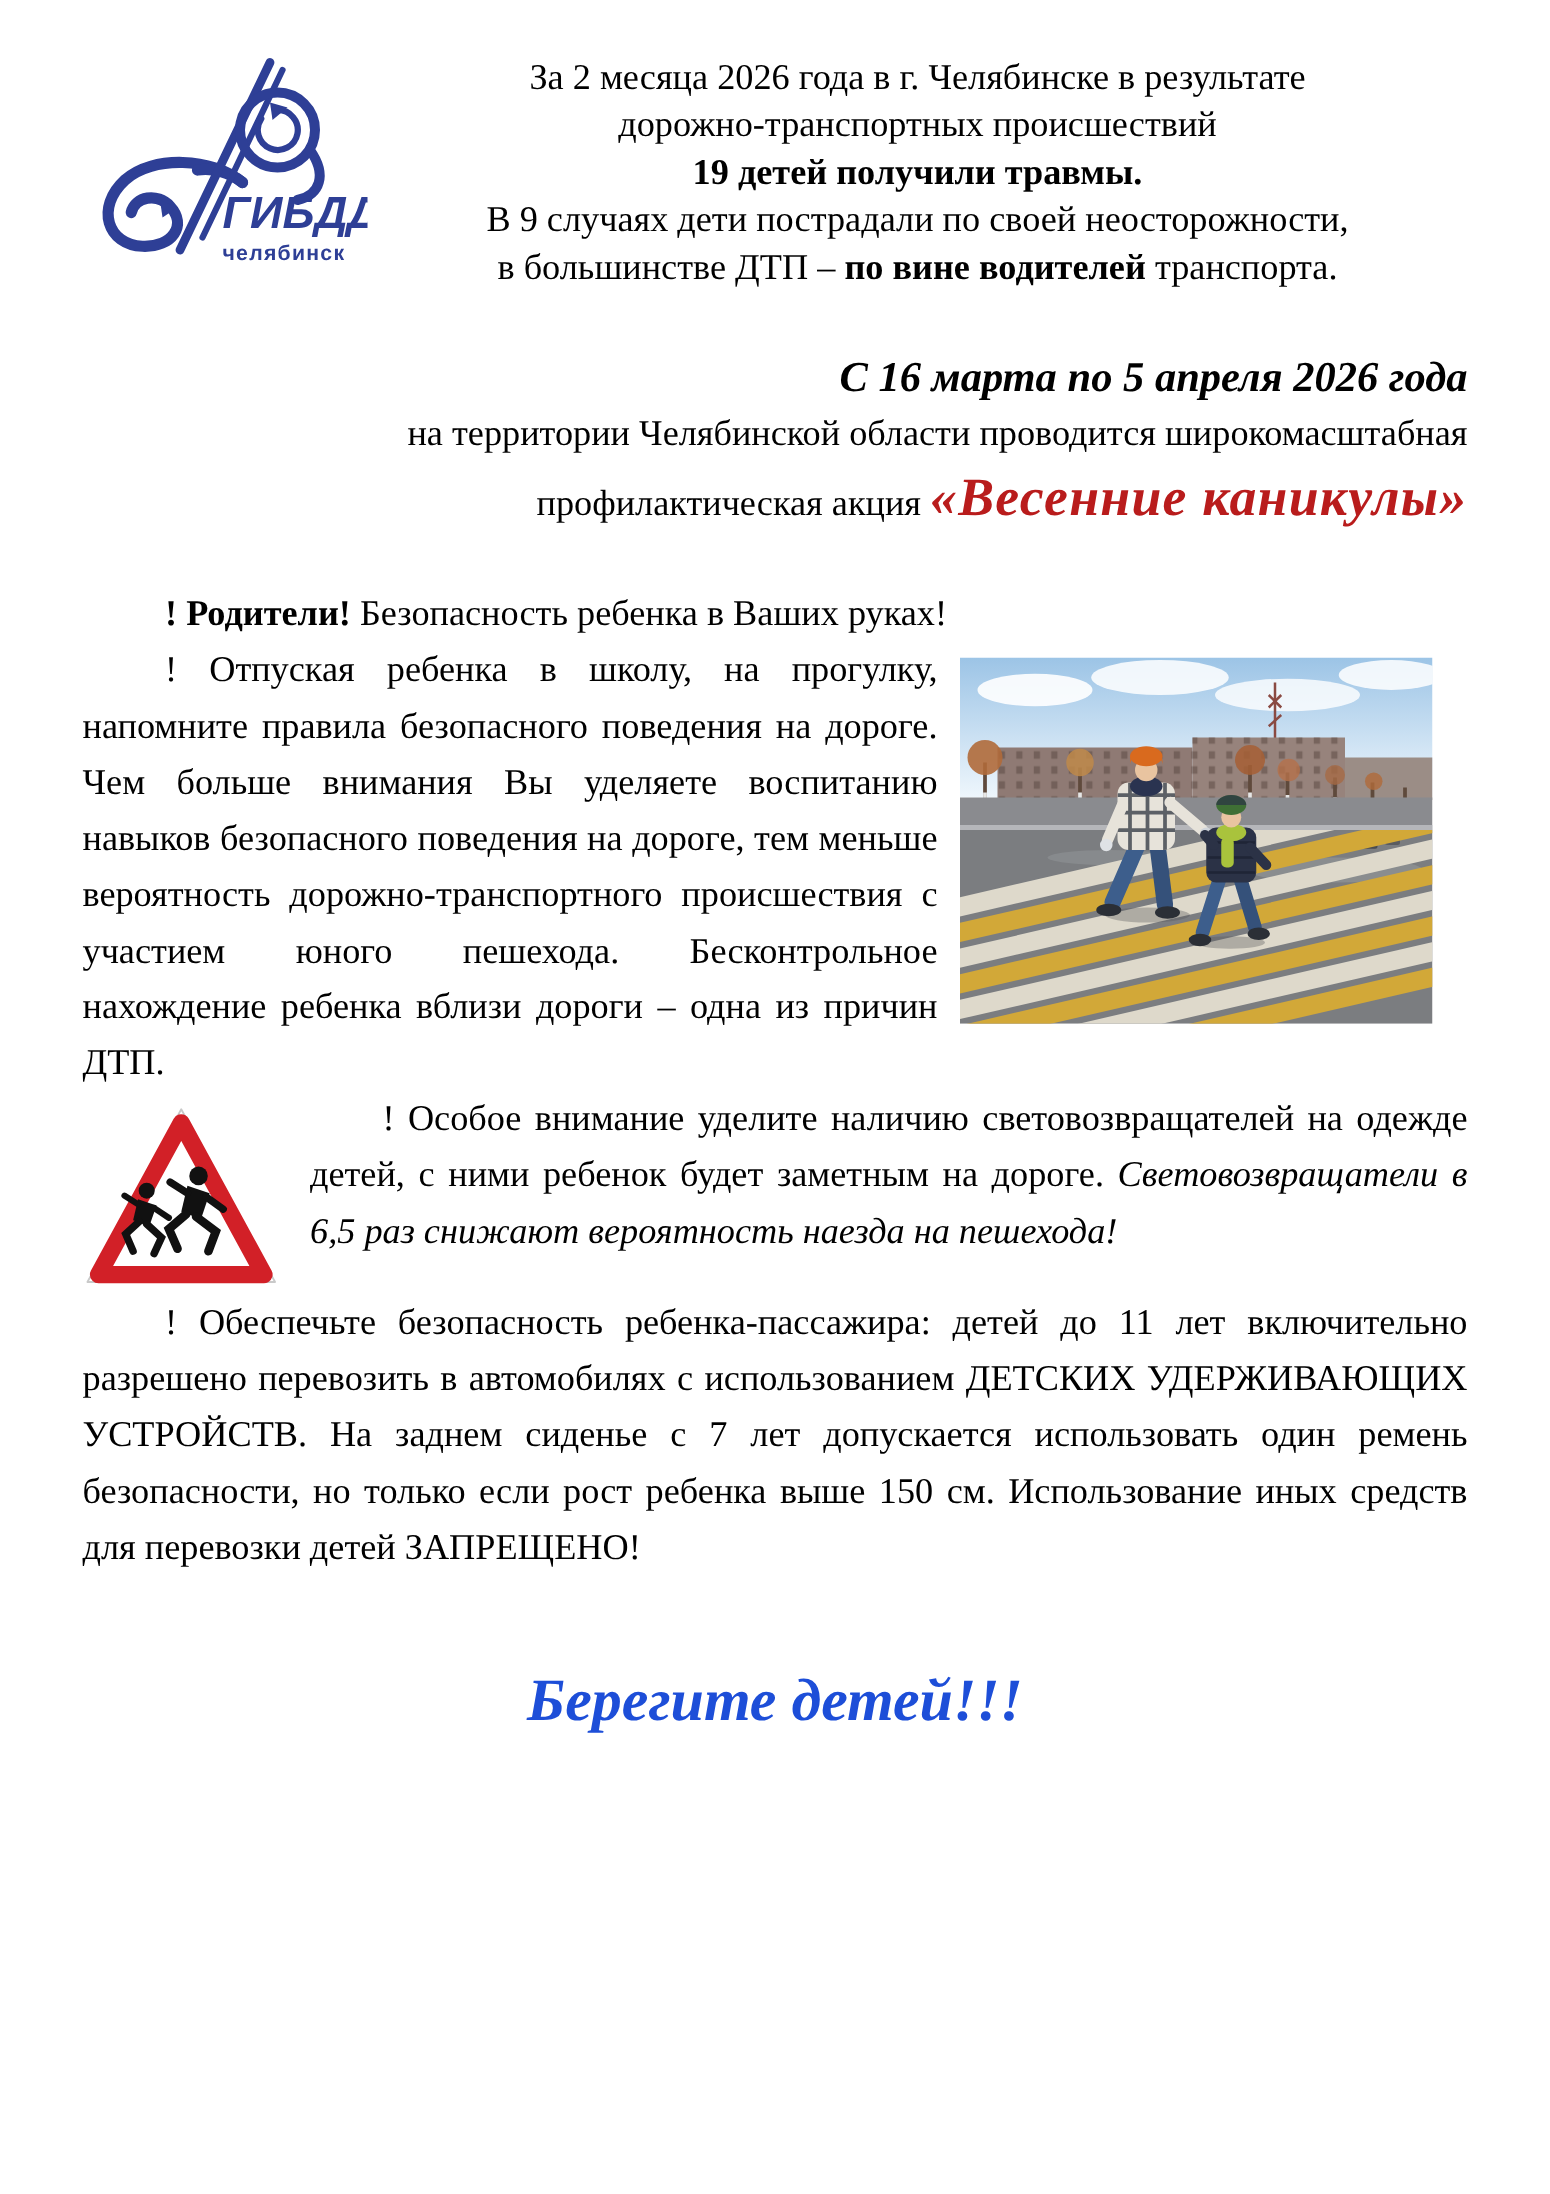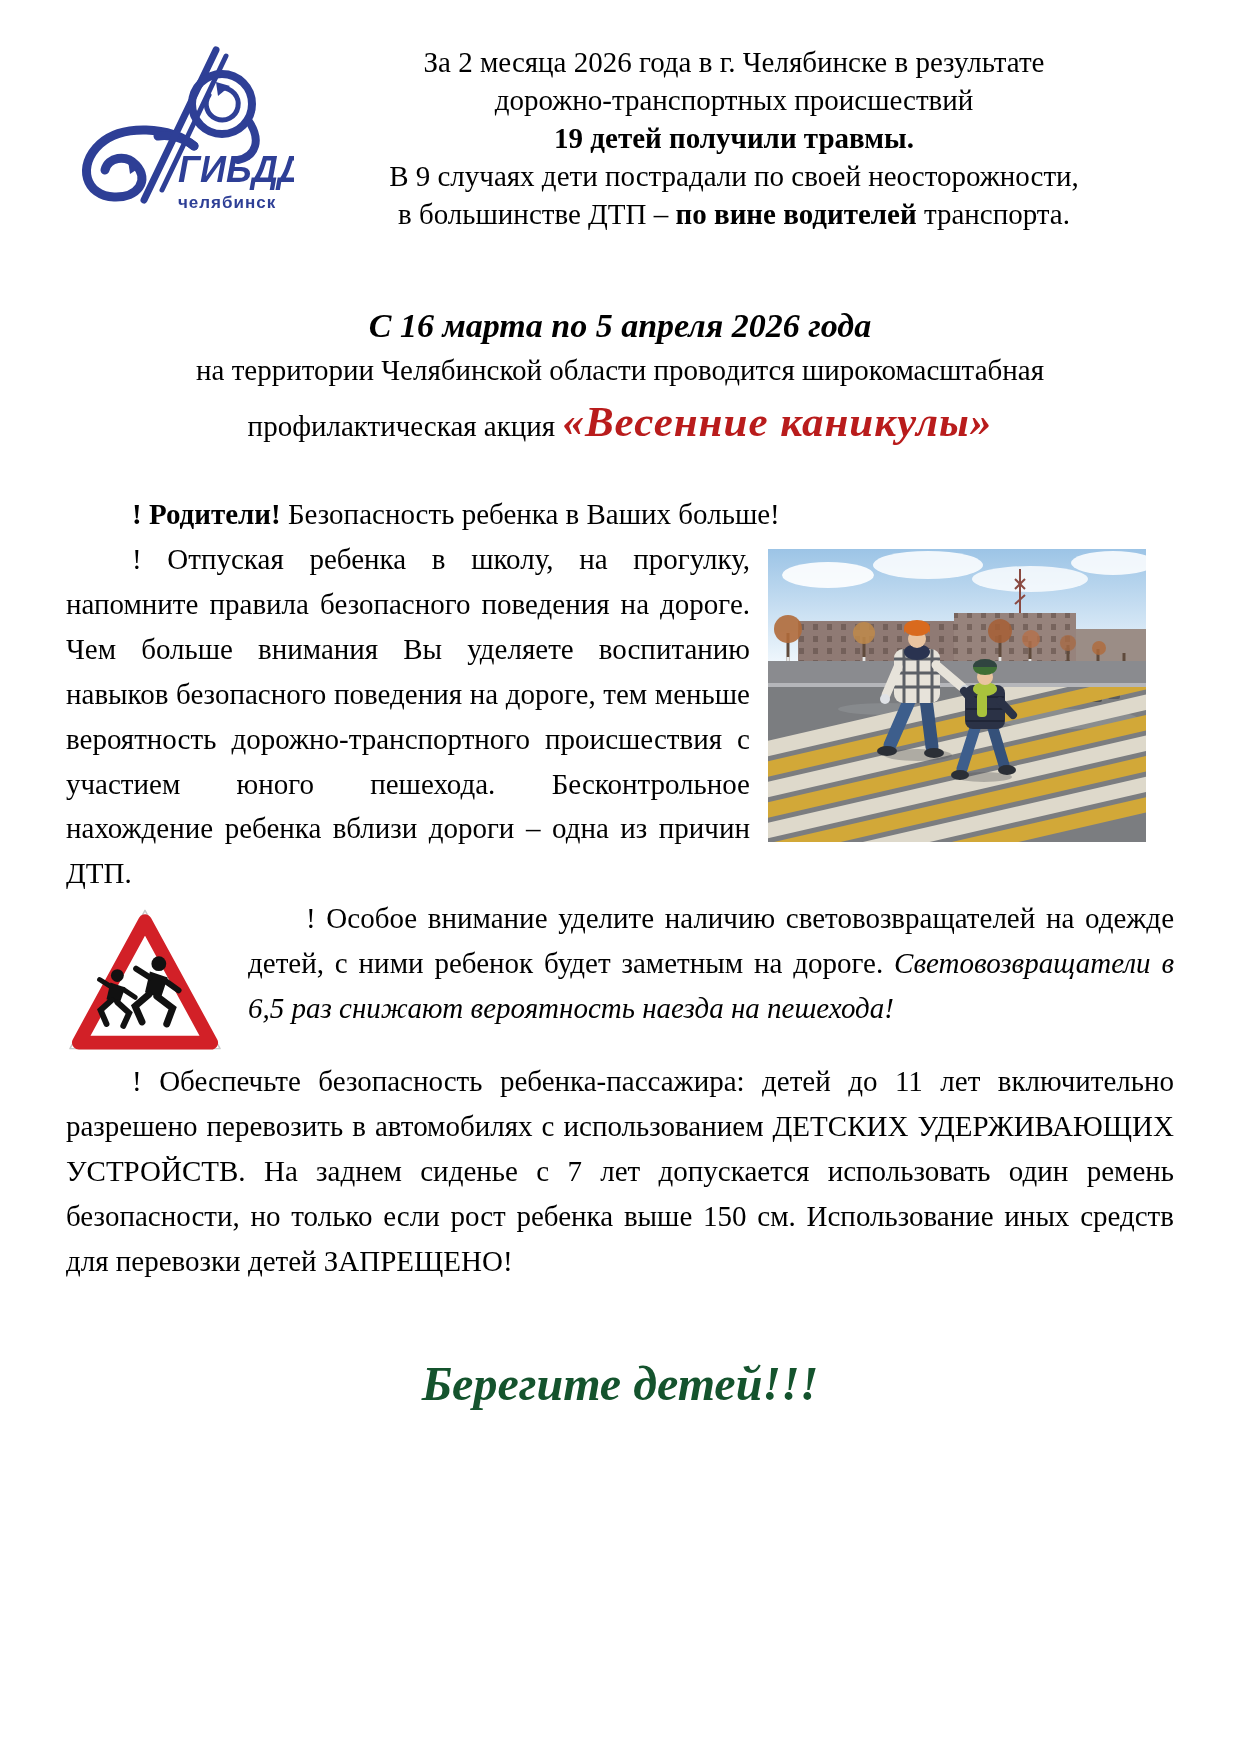--- a/index.html
+++ b/index.html
@@ -8,38 +8,38 @@
 
   
   .header-row { display:flex; align-items:flex-start; }
   .logo-box { flex:0 0 228px; width:228px; height:182px; }
   .header-text { flex:1; text-align:center; font-size:29px; line-height:1.31; padding-top:2px; }
   .bold { font-weight:bold; }
   .ul { }
   .it { font-style:italic; }
 
   
-  .campaign { text-align:center; margin-top:73px; }
+  .campaign { text-align:right; margin-top:50px; }
   .campaign-dates { font-size:34px; font-weight:bold; font-style:italic; }
   .campaign-region { font-size:29px; margin-top:9px; }
   .campaign-action { font-size:29px; margin-top:10px; }
   .campaign-title { font-size:43px; font-weight:bold; font-style:italic; color:#b91c1c; letter-spacing:1px; }
 
   
   .body-par { font-size:29px; line-height:1.55; text-align:justify; margin:0; text-indent:66px; }
   .first-par { margin-top:46px; }
   .drivers-par { margin-top:34px; }
   .photo-float { float:right; width:378px; height:293px; margin:12px 28px 6px 18px; }
   .photo-float svg { display:block; width:100%; height:100%; }
   .sign-float { float:left; width:158px; height:147px; margin:10px 24px 6px 0; }
   .sign-float svg { display:block; width:100%; height:100%; }
   .clearfix::after { content:""; display:block; clear:both; }
 
   
-  .slogan { text-align:center; font-size:48px; font-weight:bold; font-style:italic; color:#14532d; margin-top:72px; }
+  .slogan { text-align:center; font-size:48px; font-weight:bold; font-style:italic; color:#1d4ed8; margin-top:72px; }
 </style>
 </head>
 <body>
 
 <div class="page">
 
   <div class="header-row">
     <div class="logo-box">
       <svg viewBox="0 0 228 182">
         <g fill="none" stroke="#2e3f96" stroke-linecap="round">
@@ -73,21 +73,21 @@
 
   <div class="campaign">
     <div class="campaign-dates">С 16 марта по 5 апреля 2026 года</div>
     <div class="campaign-region">на территории Челябинской области проводится широкомасштабная</div>
     <div class="campaign-action">
       <span>профилактическая акция</span>
       <span class="campaign-title">«Весенние каникулы»</span>
     </div>
   </div>
 
-  <p class="body-par first-par"><span class="bold">! Родители!</span> <span>Безопасность ребенка в Ваших больше!</span></p>
+  <p class="body-par first-par"><span class="bold">! Родители!</span> <span>Безопасность ребенка в Ваших руках!</span></p>
 
   <div class="clearfix">
     <div class="photo-float">
       <svg viewBox="0 0 378 293">
         <defs>
           <linearGradient id="sky" x1="0" y1="0" x2="0" y2="1">
             <stop offset="0" stop-color="#9cc4e6"></stop>
               <stop offset="1" stop-color="#eef6fc"></stop>
           </linearGradient>
           <pattern id="win" width="14" height="12" patternUnits="userSpaceOnUse">

